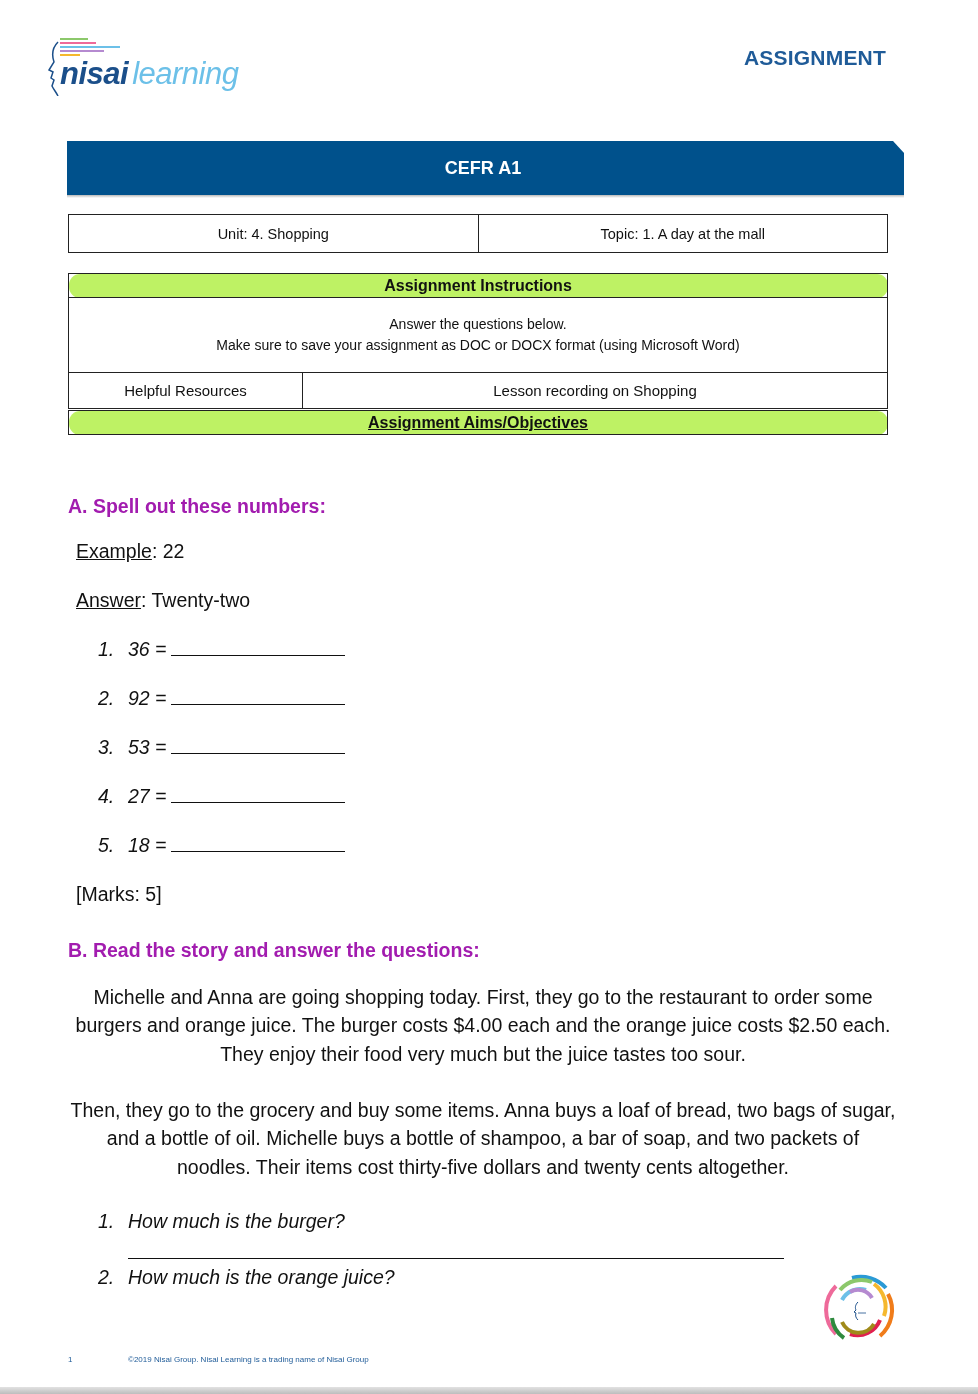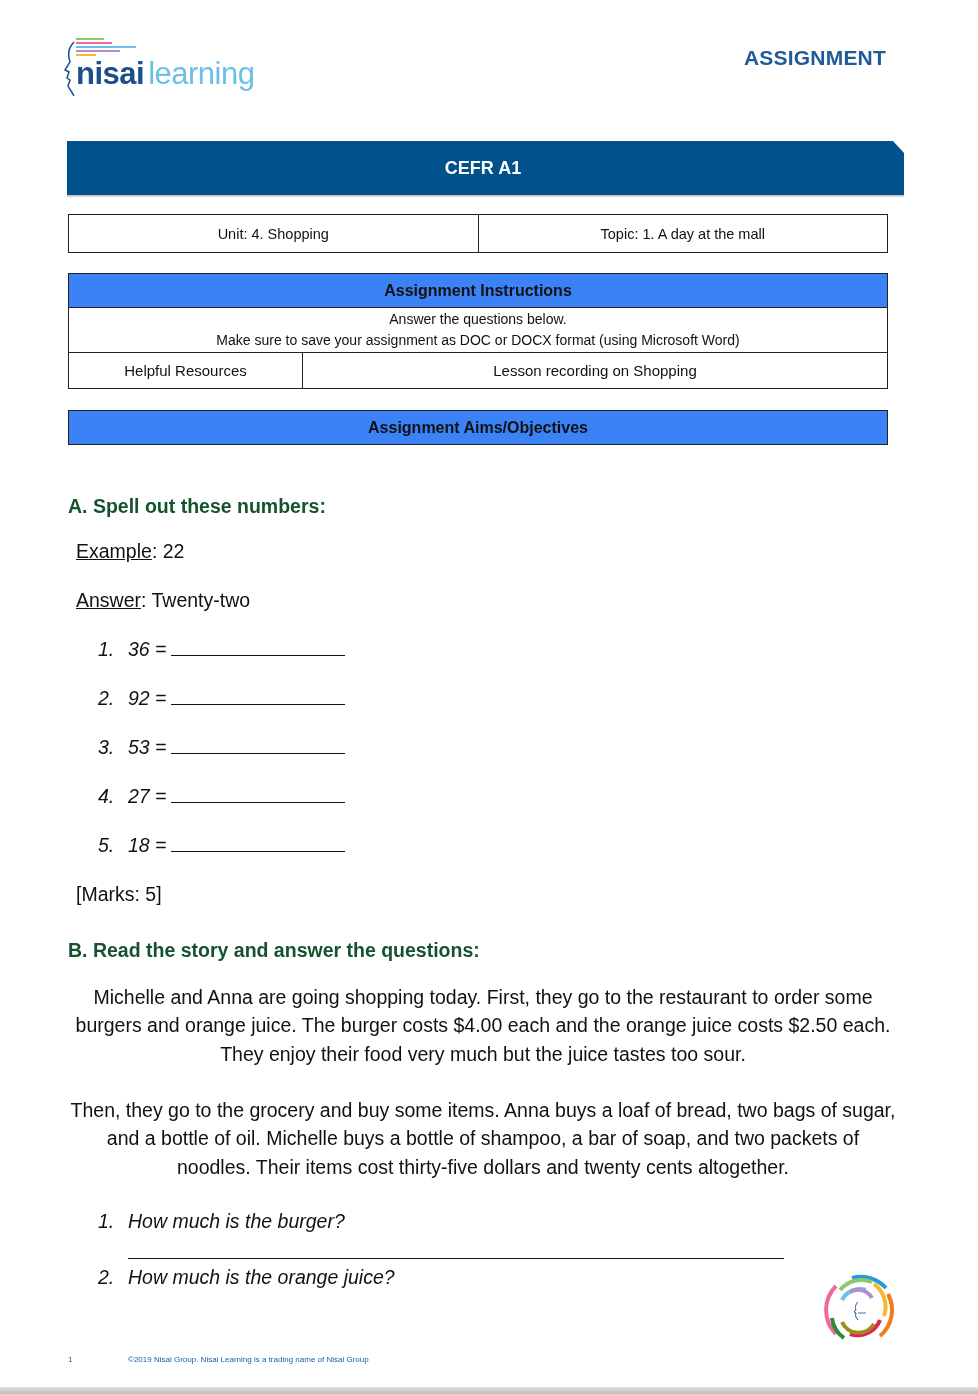--- a/index.html
+++ b/index.html
@@ -1,46 +1,46 @@
 <!DOCTYPE html>
 <html><head>
   <meta charset="utf-8">
   <style>
     * { box-sizing: border-box; margin: 0; padding: 0; }
     html, body { width: 978px; height: 1394px; background: #ffffff; overflow: hidden; }
     body { font-family: "Liberation Sans", "DejaVu Sans", sans-serif; color: #111; position: relative; }
 
-    .logo { position: absolute; left: 62px; top: 36px; width: 210px; height: 62px; }
+    .logo { position: absolute; left: 46px; top: 36px; width: 210px; height: 62px; font-style: italic; }
     .logo-lines { position: absolute; left: 14px; top: 2px; width: 70px; height: 20px; }
     .logo-lines span { position: absolute; left: 0; height: 2px; display: block; }
     .logo-text { position: absolute; left: 14px; top: 20px; font-size: 31px; letter-spacing: -0.5px; white-space: nowrap; }
     .logo-text .nisai { color: #1b4f8a; font-weight: bold; }
     .logo-text .learning { color: #6cc0e8; font-weight: normal; margin-left: 4px; }
     .logo-face { position: absolute; left: 0; top: 4px; width: 16px; height: 56px; }
 
     .doc-type { position: absolute; right: 92px; top: 46px; font-size: 21px; font-weight: bold; color: #1f5b98; letter-spacing: 0.2px; }
 
     .banner { position: absolute; left: 67px; top: 141px; width: 837px; height: 54px; background: #00518c;
       clip-path: polygon(0 0, 826px 0, 837px 12px, 837px 100%, 0 100%);
       box-shadow: 0 3px 4px rgba(0,0,0,0.3); }
     .banner-shadow { position: absolute; left: 67px; top: 195px; width: 837px; height: 3px; background: linear-gradient(#b8b8b8, #fff); }
     .banner-title { position: absolute; left: 67px; top: 141px; width: 832px; height: 54px; line-height: 54px; text-align: center; color: #fff; font-weight: bold; font-size: 18px; }
 
     table { border-collapse: collapse; position: absolute; left: 68px; width: 820px; margin-top: 14px; }
     td { border: 1.5px solid #222; text-align: center; font-size: 14.5px; color: #111; }
     .t-unit { top: 200px; }
     .t-unit td { height: 38px; }
     .t-instr { top: 259px; }
-    .head-cell { background: #3b82f6; font-weight: bold; font-size: 16px; height: 34px; }
-    .instr-cell { font-size: 14px; line-height: 21px; padding: 1px 0; }
+    .head-cell { background: #bef264; font-weight: bold; font-size: 16px; height: 24px; border-radius: 11px; }
+    .instr-cell { font-size: 14px; line-height: 21px; padding: 16px 0; }
     .res-cell { height: 36px; font-size: 15px; }
-    .t-aims { top: 396px; }
+    .t-aims { top: 396px; text-decoration: underline; }
     .aims-cell { height: 38px; font-size: 14px; }
 
-    .section-title { position: absolute; left: 68px; font-weight: bold; font-size: 19.5px; color: #14532d; }
+    .section-title { position: absolute; left: 68px; font-weight: bold; font-size: 19.5px; color: #a21caf; }
     .line-text { position: absolute; left: 76px; font-size: 19.5px; color: #111; }
     .u { text-decoration: underline; }
     .q-item { position: absolute; left: 98px; font-size: 19.5px; color: #111; white-space: nowrap; font-style: italic; }
     .q-item .num { display: inline-block; width: 30px; }
     .blank { display: inline-block; width: 174px; border-bottom: 1.5px solid #111; height: 18px; vertical-align: baseline; margin-left: 4px; }
 
     .para { position: absolute; left: 68px; width: 830px; font-size: 19.5px; line-height: 28.3px; color: #111; text-align: center; }
     .answer-line { position: absolute; left: 128px; top: 1258px; width: 656px; border-bottom: 1.5px solid #111; }
 
     .ring { position: absolute; left: 816px; top: 1272px; width: 84px; height: 76px; }

